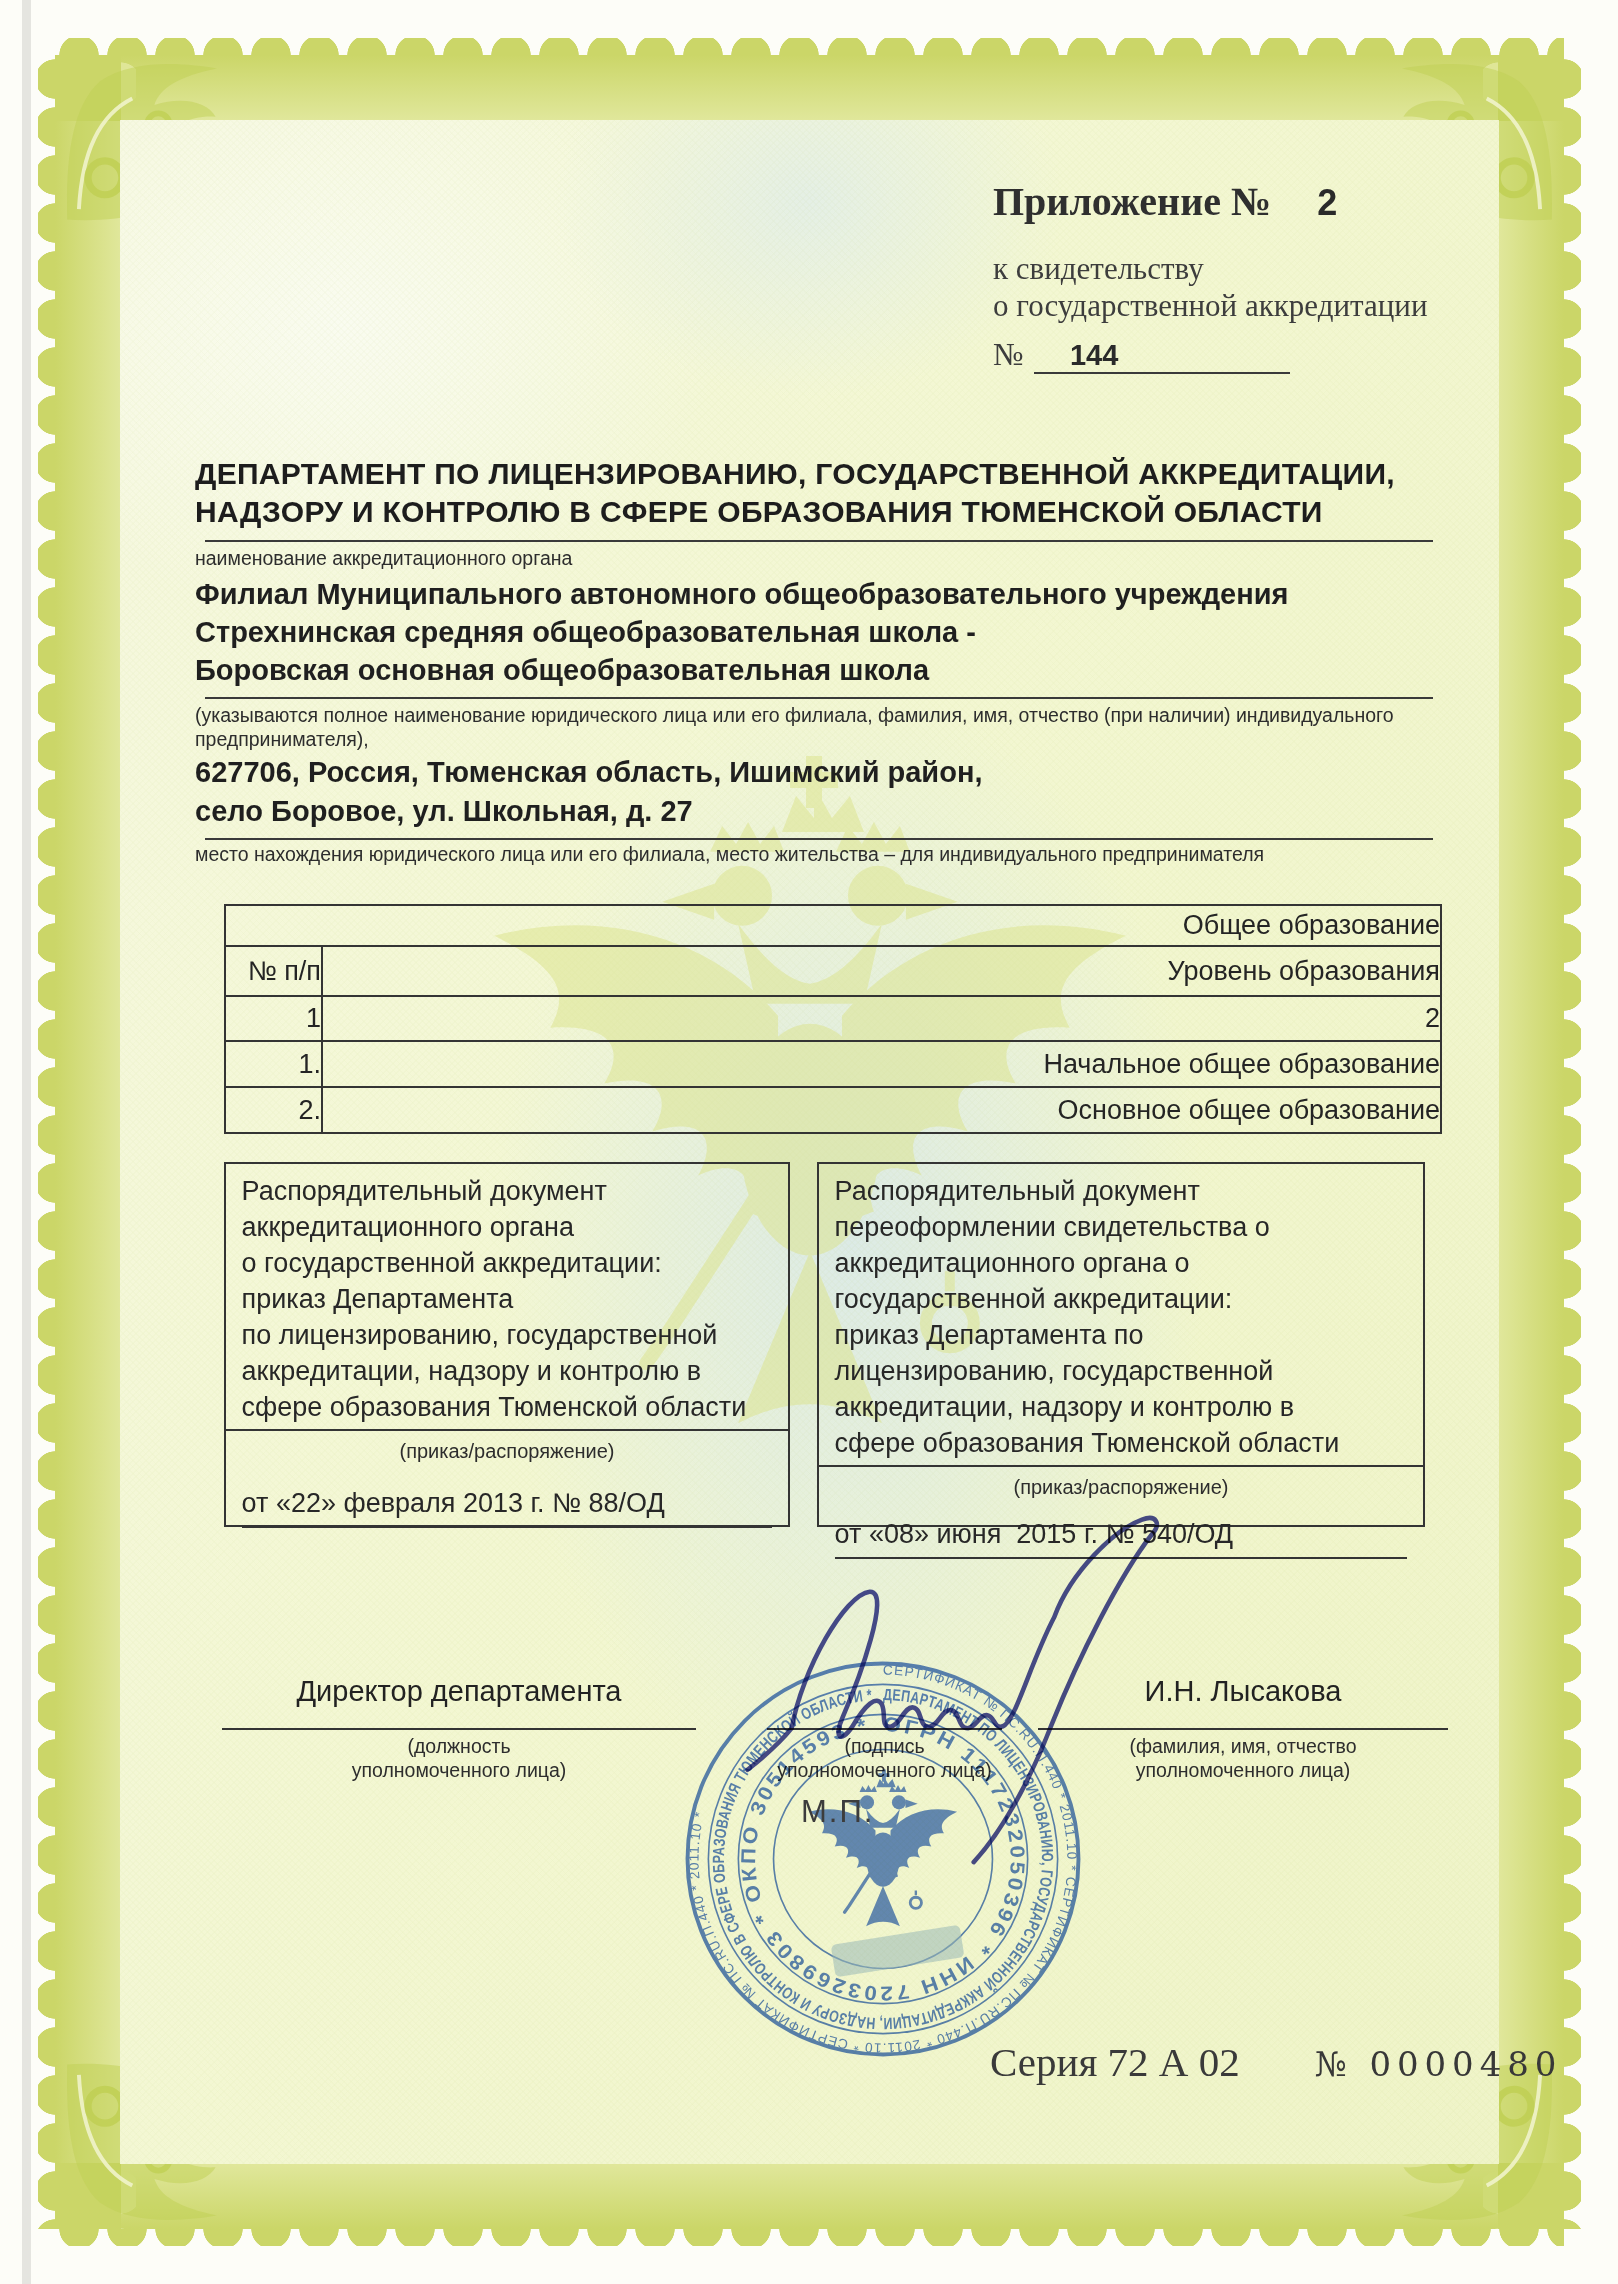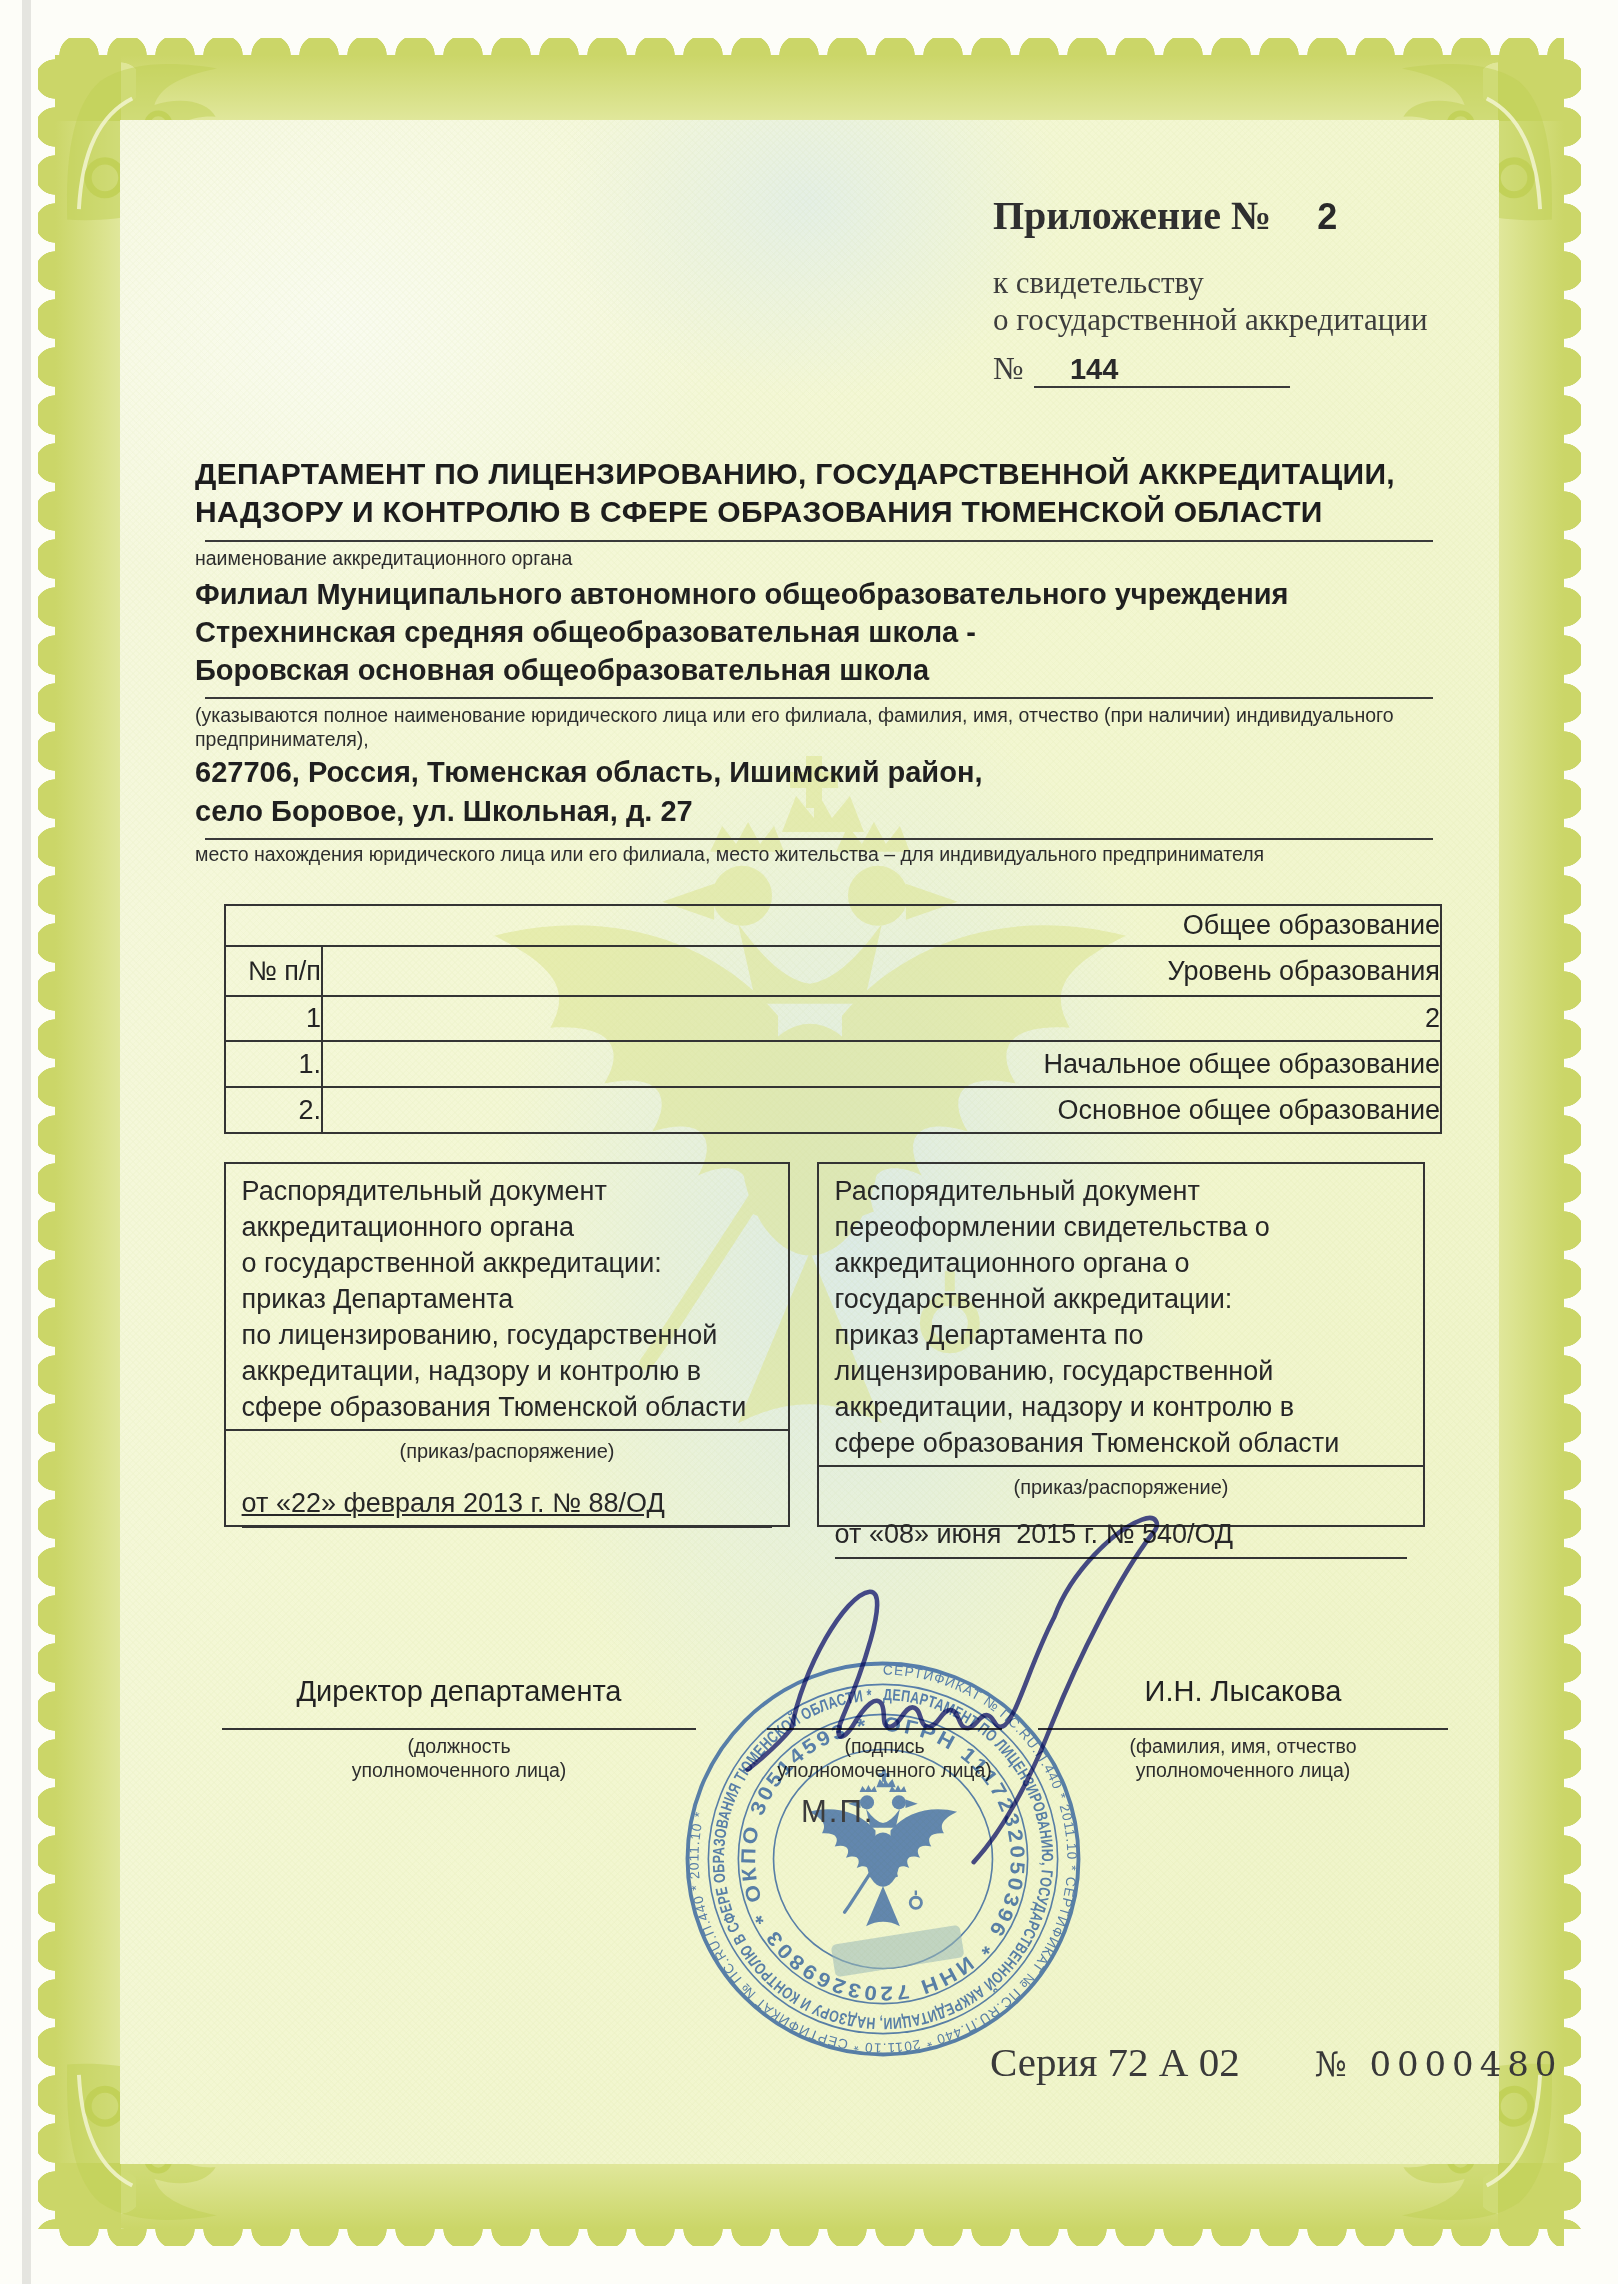--- a/index.html
+++ b/index.html
@@ -52,21 +52,21 @@
       linear-gradient(115deg,#f6f8e0 0%,#f3f7d2 45%,#eff4c8 100%);}
   .inner::after{content:"";position:absolute;inset:0;opacity:.5;
       background:
        repeating-linear-gradient(45deg, rgba(176,198,92,.07) 0 1.3px, transparent 1.3px 4.6px),
        repeating-linear-gradient(-45deg, rgba(176,198,92,.07) 0 1.3px, transparent 1.3px 4.6px);}
   .watermark{position:absolute;left:410px;top:744px;width:800px;height:839px;color:#dce48d;opacity:.52;}
   .abs{position:absolute;}
   .rule{border-top:2px solid #3a3a3a;height:0;}
   .caption{color:#2d2d2d;}
   
-  .appendix{left:993px;top:192px;width:475px;color:#3c3c3c;}
+  .appendix{left:993px;top:178px;width:475px;color:#3c3c3c;}
   .apx-title{font-family:"Liberation Serif",serif;font-weight:bold;font-size:40px;color:#2f2f2f;
              display:flex;align-items:baseline;}
   .apx-num{font-family:"Liberation Sans",sans-serif;font-size:36px;margin-left:46px;color:#2a2a2a;}
   .apx-sub{font-family:"Liberation Serif",serif;font-size:31px;line-height:37px;color:#3d3d3d;}
   .apx-sub1{margin-top:25px;}
   .apx-date{margin-top:10.4px;display:flex;align-items:baseline;font-family:"Liberation Serif",serif;
             font-size:31px;color:#3d3d3d;}
   .useg{border-bottom:2px solid #3a3a3a;display:inline-flex;align-items:baseline;
         font-family:"Liberation Sans",sans-serif;font-weight:bold;font-size:29px;color:#2a2a2a;}
   .useg-day{width:98px;justify-content:center;margin:0 6.5px;}
@@ -98,21 +98,21 @@
   
   .obox{top:1162px;height:365px;border:2px solid #343434;display:flex;flex-direction:column;
         padding:9px 15.6px 0;box-sizing:border-box;font-size:27px;line-height:36px;color:#272727;}
   .obox-l{left:224px;width:566px;}
   .obox-r{left:817px;width:608px;}
   .obox .gap-l{height:30px;} .obox .gap-r{height:19.5px;}
   .bx-bottom{margin-top:auto;}
   .bx-rule{border-top:2px solid #343434;margin:3.9px -15.6px 0;}
   .bx-caption{text-align:center;font-size:20px;margin-top:2.6px;color:#2d2d2d;}
   .bx-date{border-bottom:2px solid #343434;padding-bottom:5.2px;white-space:pre;font-size:27px;}
-  .bx-date-l{margin-top:15.6px;margin-bottom:31px;text-decoration:underline;}
+  .bx-date-l{margin-top:15.6px;margin-bottom:31px;}
   .bx-date-r{margin-top:10.4px;margin-bottom:6.5px;}
   
   .sigcol{top:1662px;text-align:center;}
   .sc-pos{left:222px;width:474px;} .sc-sign{left:767px;width:235px;} .sc-name{left:1038px;width:410px;}
   .sigline{height:46px;display:flex;align-items:flex-end;justify-content:center;
            border-bottom:2px solid #343434;padding-bottom:20px;font-size:29px;color:#222;}
   .sigcap{font-size:19.5px;line-height:24px;margin-top:3.9px;color:#2d2d2d;}
   .mp{left:801px;top:1794px;font-size:31px;letter-spacing:2px;color:#3c3c3c;z-index:6;}
   .seal{left:681px;top:1657px;width:404px;height:404px;mix-blend-mode:multiply;opacity:.92;z-index:5;}
   .signature-ink{left:702px;top:1502px;width:546px;height:377px;mix-blend-mode:multiply;z-index:7;}

